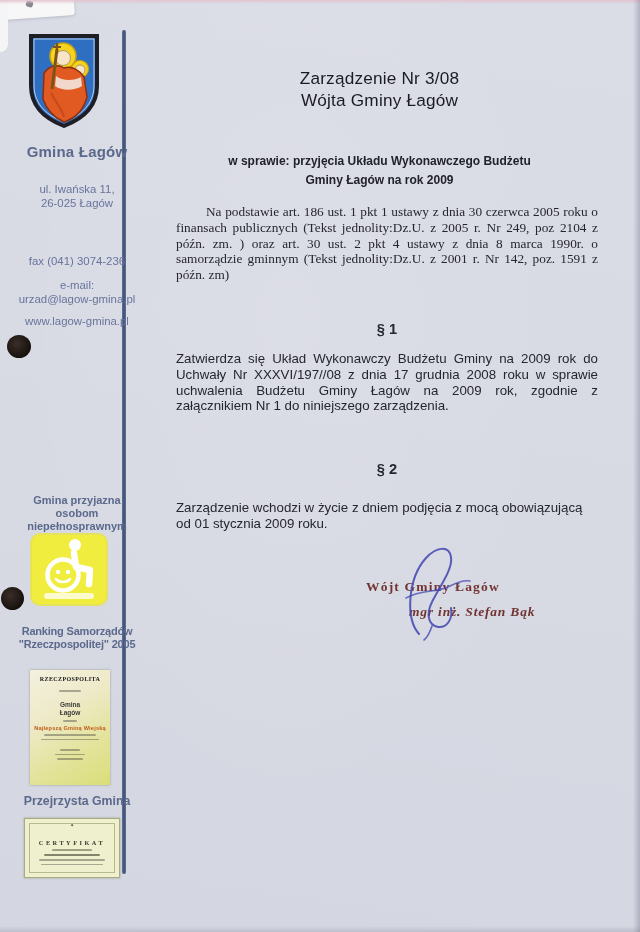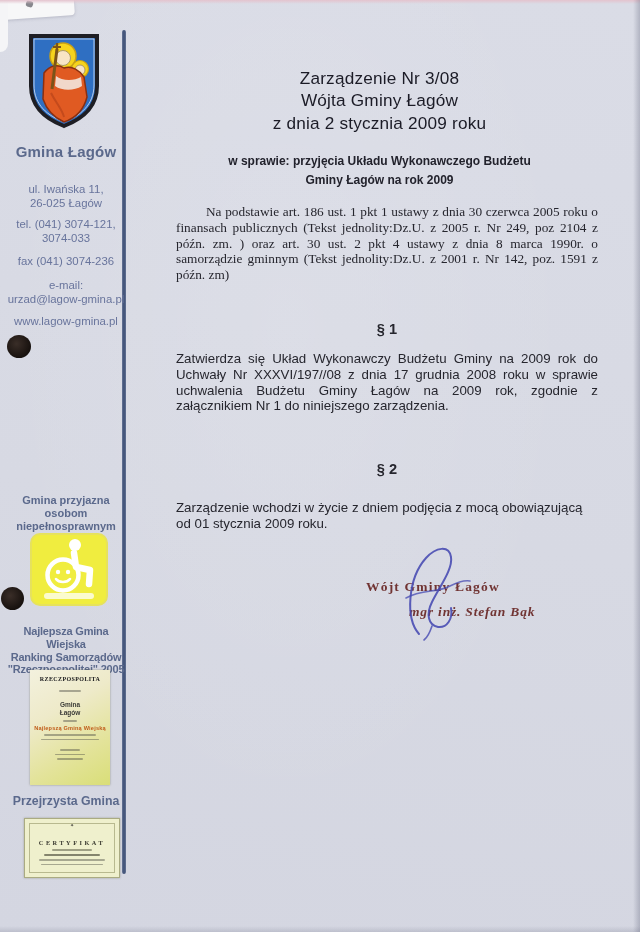--- a/index.html
+++ b/index.html
@@ -19,21 +19,21 @@
   .corner-white{left:-10px;top:-12px;width:84px;height:30px;background:#f7f7f8;transform:rotate(-4deg);border-radius:4px;box-shadow:0 1px 3px rgba(120,120,140,0.35);}
   .corner-white2{left:-4px;top:0;width:12px;height:52px;background:#f5f5f7;border-radius:0 0 8px 0;}
   .staple-mark{left:26px;top:1px;width:7px;height:6px;background:#6a6a72;border-radius:2px;transform:rotate(18deg);opacity:.8;}
   
   .divider{left:122px;top:30px;width:4px;height:844px;background:linear-gradient(to right,#6a7898,var(--divider,#46577c) 35%,var(--divider,#46577c) 70%,#6a7898);border-radius:2px;}
   
   .hole{border-radius:50%;background:radial-gradient(circle at 40% 38%,#3a2e28,#17110e 70%);}
   .hole1{left:7px;top:335px;width:24px;height:23px;}
   .hole2{left:1px;top:587px;width:23px;height:23px;}
   
-  .side{left:5px;width:122px;text-align:center;color:var(--sidebar-text,#5f6c90);}
+  .side{left:16px;width:122px;text-align:center;color:var(--sidebar-text,#5f6c90);}
   .side-title{top:143px;font-size:15px;font-weight:bold;color:#5b698c;letter-spacing:.2px;}
   .side-small{font-size:11.4px;line-height:14px;color:#68749c;}
   .blk-addr{top:182px;} .blk-tel{top:217px;} .blk-fax{top:254px;} .blk-mail{top:278px;} .blk-www{top:314px;}
   .cap{font-size:11px;font-weight:bold;line-height:12.8px;color:#5b698c;}
   .blk-friendly{top:494px;} .blk-ranking{top:625px;letter-spacing:-.2px;}
   .blk-transparent{top:794px;font-size:12.3px;font-weight:bold;color:#5b698c;}
   
   .coa{left:26px;top:31px;width:76px;height:99px;}
   
   .dlogo{left:30px;top:533px;width:78px;height:73px;}
@@ -98,24 +98,20 @@
     <path d="M27 16 l8 0 M31 12 l0 9" stroke="#7c5418" stroke-width="2.2"></path>
     <path d="M25 62 C30 72 36 78 38 86" stroke="#b8431a" stroke-width="2" fill="none" opacity=".7"></path>
   </svg>
 
   <div class="abs side side-title">Gmina Łagów</div>
 
   <div class="abs side side-small blk-addr">
     <div>ul. Iwańska 11,</div>
     <div>26-025 Łagów</div>
   </div>
-  <div class="abs side side-small blk-tel">
-    <div>tel. (041) 3074-121,</div>
-    <div>3074-033</div>
-  </div>
   <div class="abs side side-small blk-fax">fax (041) 3074-236</div>
   <div class="abs side side-small blk-mail">
     <div>e-mail:</div>
     <div>urzad@lagow-gmina.pl</div>
   </div>
   <div class="abs side side-small blk-www">www.lagow-gmina.pl</div>
 
   <div class="abs side cap blk-friendly">
     <div>Gmina przyjazna</div>
     <div>osobom</div>
@@ -128,21 +124,20 @@
     <circle cx="33" cy="42" r="15.5" fill="none" stroke="#ffffff" stroke-width="4.5"></circle>
     <circle cx="28" cy="39" r="2.2" fill="#ffffff"></circle>
     <circle cx="38" cy="39" r="2.2" fill="#ffffff"></circle>
     <path d="M26 46 C29 50 37 50 40 46" fill="none" stroke="#ffffff" stroke-width="2.6" stroke-linecap="round"></path>
     <circle cx="45" cy="12" r="6" fill="#ffffff"></circle>
     <path d="M44 20 L46 34 L60 37 L59 51" fill="none" stroke="#ffffff" stroke-width="6.5" stroke-linecap="round" stroke-linejoin="round"></path>
     <rect x="14" y="60" width="50" height="6" rx="3" fill="#ffffff" opacity=".75"></rect>
   </svg>
 
   <div class="abs side cap blk-ranking">
-    <div>Najlepsza Gmina Wiejska</div>
     <div>Ranking Samorządów</div>
     <div>"Rzeczpospolitej" 2005</div>
   </div>
 
   <div class="abs cert1">
     <div class="brand">RZECZPOSPOLITA</div>
     <div class="bar" style="width:22px;margin-top:8px;"></div>
     <div class="tiny">&nbsp;</div>
     <div class="recip">
       <div>Gmina</div>
@@ -165,21 +160,20 @@
     <div class="title">CERTYFIKAT</div>
     <div class="bar" style="width:40px;height:1.5px;background:rgba(80,80,60,.5);"></div>
     <div class="bar" style="width:56px;height:2.5px;background:rgba(60,60,45,.6);"></div>
     <div class="bar" style="width:66px;height:1.5px;"></div>
     <div class="bar" style="width:62px;height:1.5px;"></div>
   </div>
 
   <div class="abs doc-title">
     <div>Zarządzenie Nr 3/08</div>
     <div>Wójta Gminy Łagów</div>
-    <div>z dnia 2 stycznia 2009 roku</div>
   </div>
 
   <div class="abs doc-subject">
     <div>w sprawie: przyjęcia Układu Wykonawczego Budżetu</div>
     <div>Gminy  Łagów na rok 2009</div>
   </div>
 
   <div class="abs legal paras">
     <p>Na podstawie art. 186 ust. 1 pkt 1 ustawy z dnia 30 czerwca 2005 roku o finansach publicznych (Tekst jednolity:Dz.U. z 2005 r. Nr 249, poz 2104 z późn. zm. ) oraz art. 30 ust. 2 pkt 4 ustawy z dnia 8 marca 1990r. o samorządzie gminnym (Tekst jednolity:Dz.U. z 2001 r. Nr 142, poz. 1591 z późn. zm)</p>
   </div>

